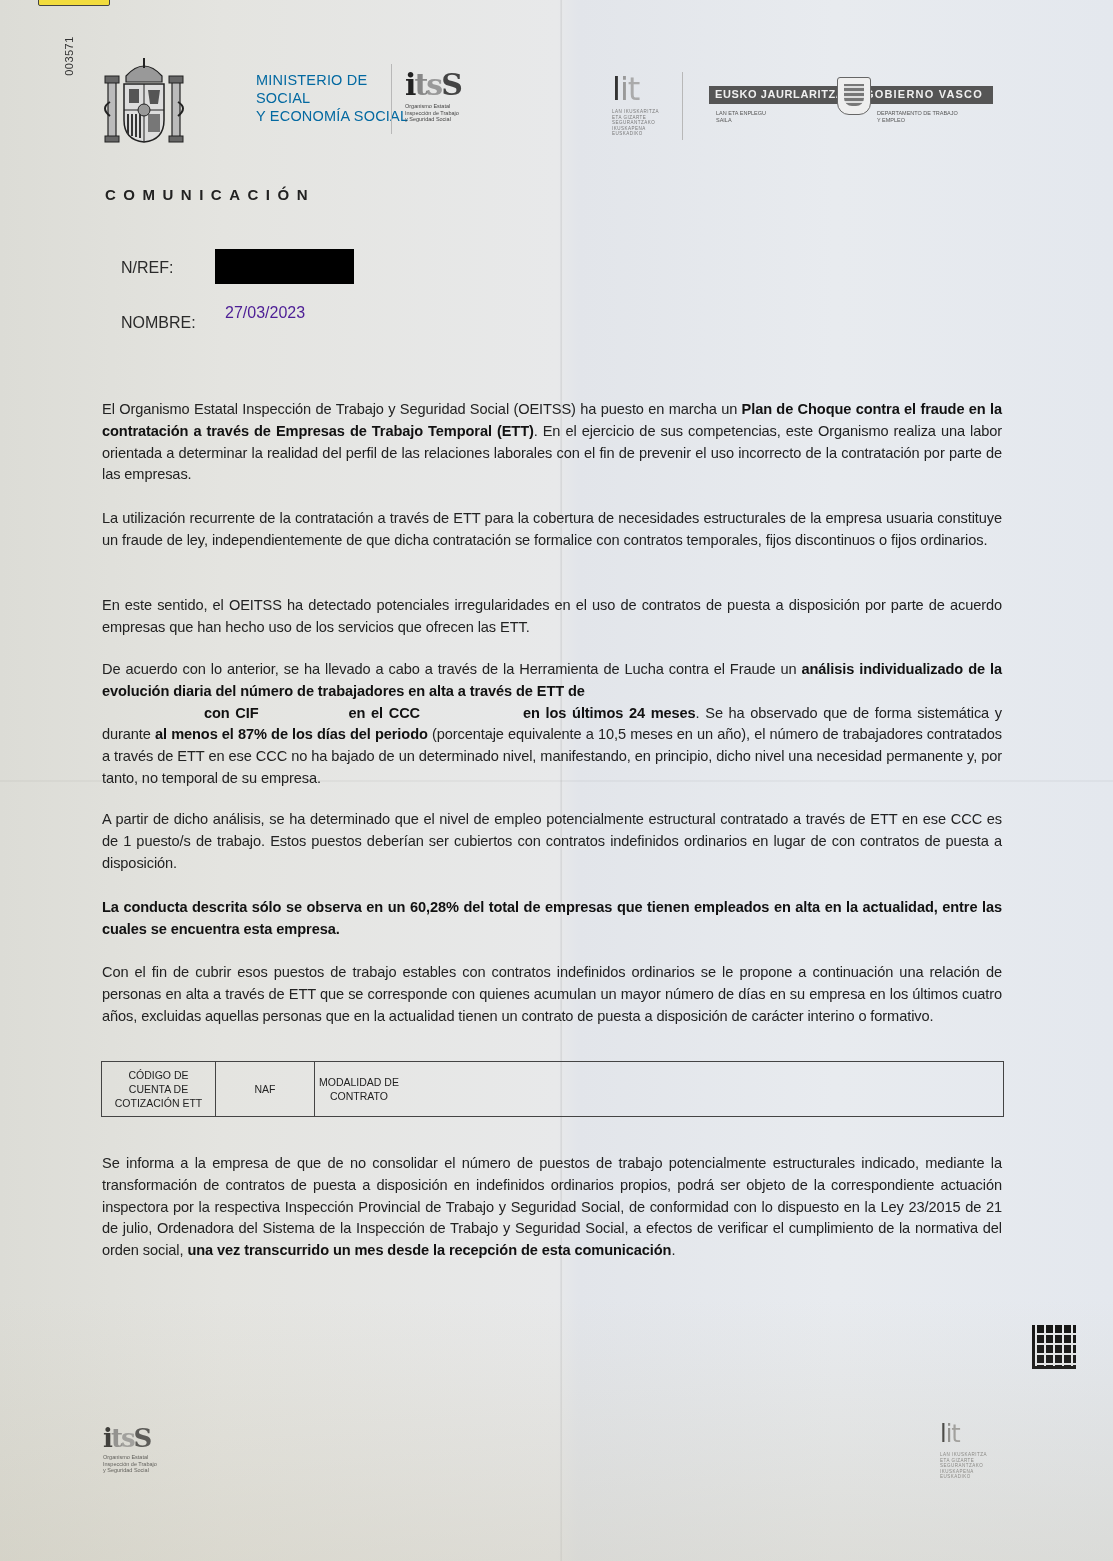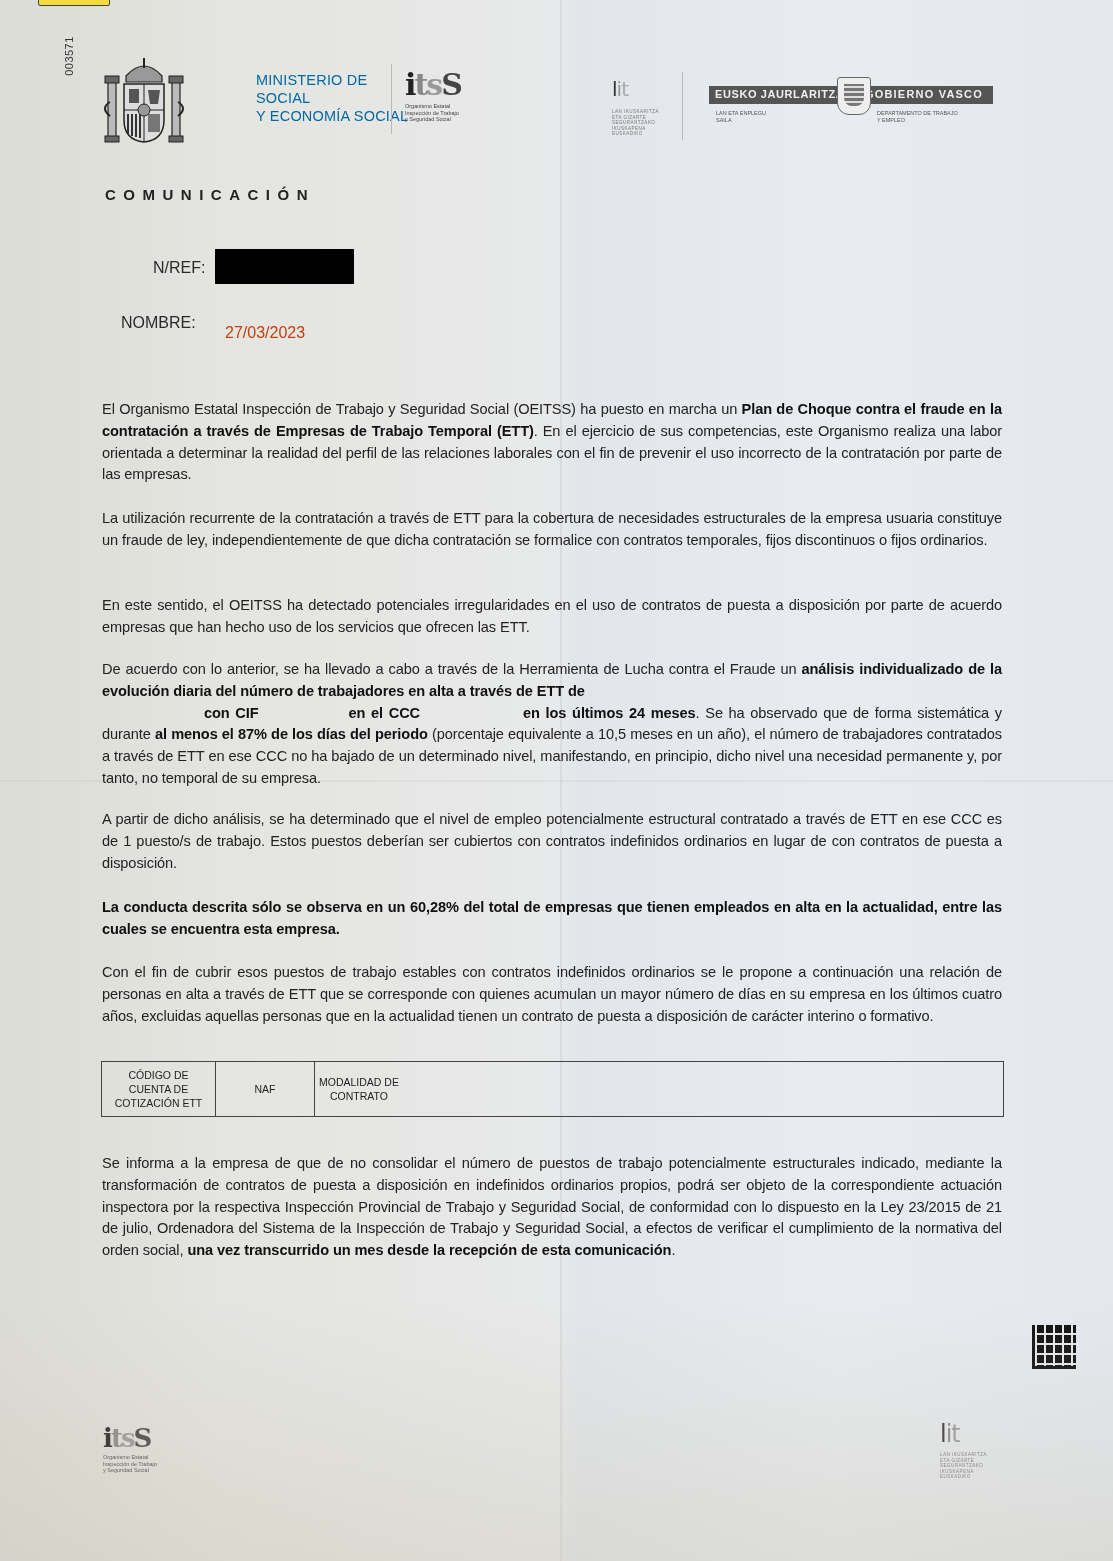--- a/index.html
+++ b/index.html
@@ -16,35 +16,35 @@
   .serial span { position: absolute; left: -8px; top: 10px; transform: rotate(-90deg); font-size: 11px; color: #333; letter-spacing: 0.5px; white-space: nowrap; }
 
   .coat { position: absolute; left: 102px; top: 58px; width: 84px; height: 86px; }
   .ministry { position: absolute; left: 208px; top: 71px; font-size: 14.5px; line-height: 18px; color: #0369a1; letter-spacing: 0.2px; margin-left: 48px; }
   .vline { position: absolute; width: 1px; background: #b8b8b8; }
   .itss-logo { position: absolute; left: 405px; top: 70px; width: 70px; }
   .itss-mark { font-family: "DejaVu Serif", serif; font-size: 30px; font-weight: bold; line-height: 30px; color: #555; letter-spacing: -2px; }
   .itss-mark .i { color: #222; } .itss-mark .t { color: #888; } .itss-mark .s1 { color: #999; } .itss-mark .s2 { color: #444; }
   .itss-sub { font-size: 5.5px; line-height: 6.5px; color: #444; margin-top: 3px; }
   .lit-logo { position: absolute; left: 612px; top: 75px; width: 70px; }
-  .lit-mark { font-family: "DejaVu Sans", sans-serif; font-size: 20px; line-height: 28px; color: #666; letter-spacing: -1px; }
+  .lit-mark { font-family: "DejaVu Sans", sans-serif; font-size: 32px; line-height: 28px; color: #666; letter-spacing: -1px; }
   .lit-sub { font-size: 4.5px; line-height: 5.5px; color: #777; margin-top: 6px; letter-spacing: 0.5px; }
   .vasco-bar { position: absolute; left: 709px; top: 86px; width: 284px; height: 18px; background: #555; }
   .vasco-left { position: absolute; left: 6px; top: 2px; font-size: 11px; font-weight: bold; color: #f0f0f0; letter-spacing: 0.6px; }
   .vasco-right { position: absolute; right: 10px; top: 2px; font-size: 11px; font-weight: bold; color: #f0f0f0; letter-spacing: 1.2px; }
   .vasco-shield { position: absolute; left: 837px; top: 77px; width: 32px; height: 36px; background: #eee; border: 1px solid #666; border-radius: 3px 3px 12px 12px; }
   .vasco-shield::before { content: ""; position: absolute; left: 6px; top: 6px; width: 20px; height: 22px; background: repeating-linear-gradient(0deg, #777 0 3px, #ddd 3px 5px); border-radius: 0 0 8px 8px; }
   .vasco-sub-l { position: absolute; left: 716px; top: 110px; font-size: 5.5px; line-height: 6.5px; color: #555; }
   .vasco-sub-r { position: absolute; left: 877px; top: 110px; font-size: 5.5px; line-height: 6.5px; color: #555; }
 
   .doc-title { position: absolute; left: 105px; top: 186px; font-size: 15px; font-weight: bold; letter-spacing: 7.5px; color: #222; }
-  .ref-label { position: absolute; left: 121px; top: 259px; font-size: 16px; color: #2a2a2a; margin-left: 32px; }
+  .ref-label { position: absolute; left: 121px; top: 259px; font-size: 16px; color: #2a2a2a; }
   .ref-redacted { position: absolute; left: 215px; top: 249px; width: 139px; height: 35px; background: #000; }
   .date-label { position: absolute; left: 121px; top: 314px; font-size: 16px; color: #2a2a2a; }
-  .date-value { position: absolute; left: 225px; top: 324px; font-size: 16px; color: #c2410c; }
+  .date-value { position: absolute; left: 225px; top: 304px; font-size: 16px; color: #4c1d95; }
 
   .para { position: absolute; left: 102px; width: 900px; font-size: 14.6px; line-height: 21.8px; text-align: justify; color: #222; letter-spacing: -0.1px; }
   .para b { font-weight: bold; color: #111; }
   .gap { display: inline-block; }
 
   .table { position: absolute; left: 101px; top: 1061px; width: 901px; height: 54px; border: 1.5px solid #444; display: flex; }
   .table .cell { border-right: 1.5px solid #444; display: flex; align-items: center; justify-content: center; text-align: center; font-size: 10.5px; line-height: 14px; color: #222; text-transform: uppercase; }
   .table .cell:last-child { border-right: none; }
 
   .datamatrix { position: absolute; left: 1032px; top: 1325px; width: 44px; height: 44px; background-color: #111;

